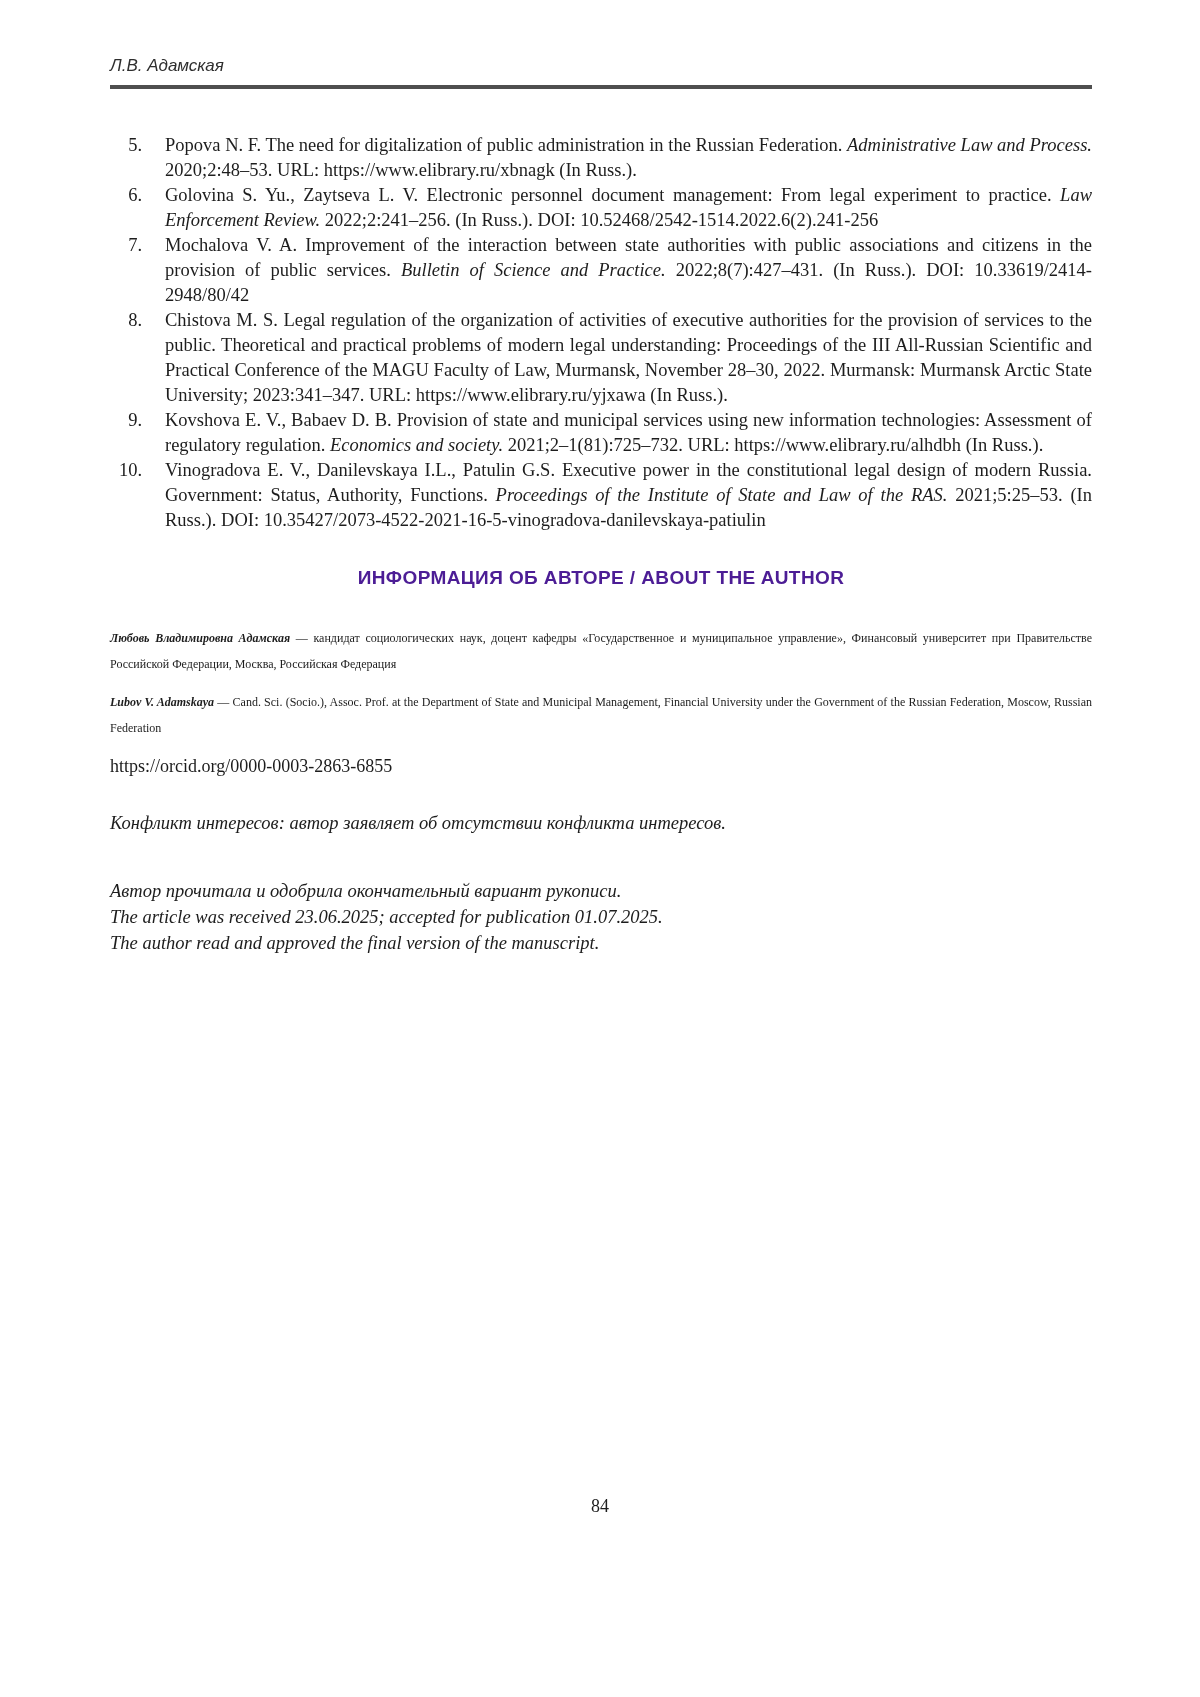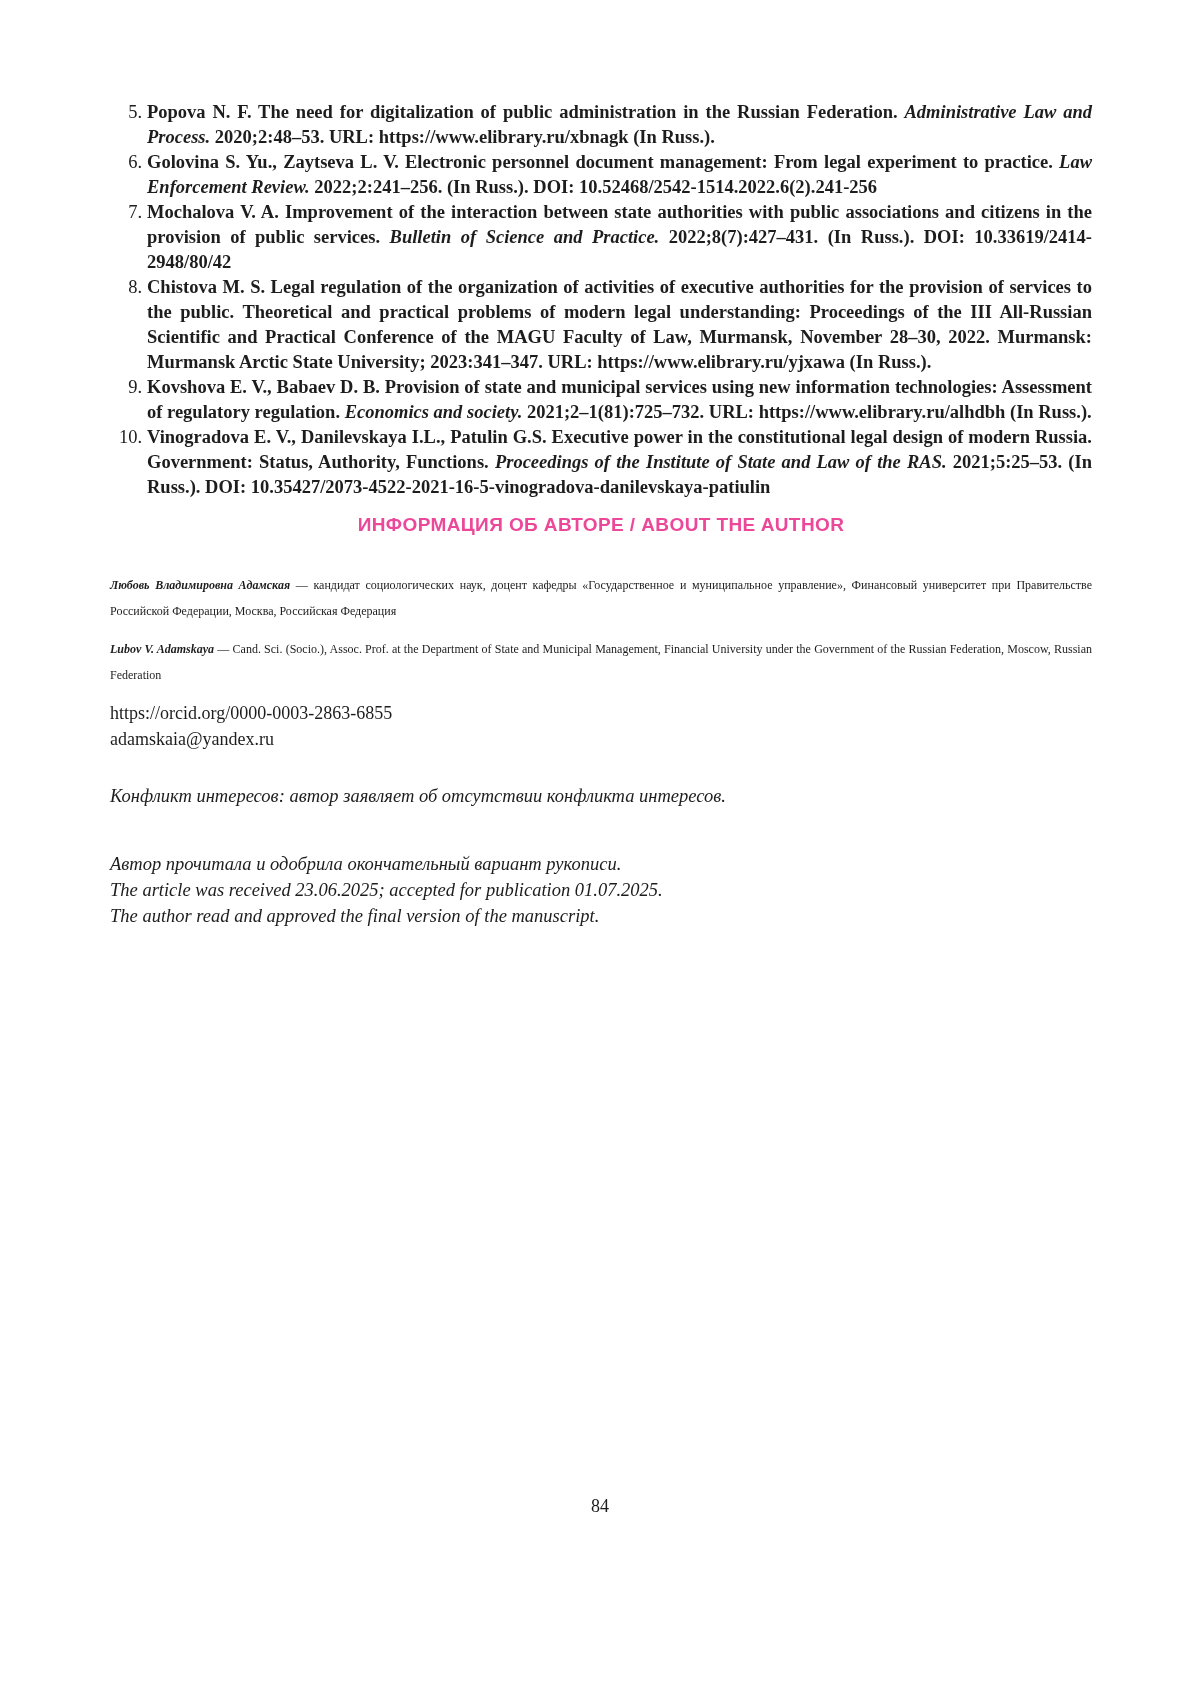--- a/index.html
+++ b/index.html
@@ -40,32 +40,31 @@
     font-size: 18.5px;
     line-height: 25px;
   }
   .ref-num {
     flex: 0 0 32px;
     width: 32px;
     text-align: right;
   }
   .ref-body {
     flex: 1;
-    margin-left: 5px;
+    margin-left: 23px;
     text-align: justify;
-    font-weight: bold;
   }
   .section-heading {
-    margin-top: 14px;
+    margin-top: 34px;
     text-align: center;
     font-family: "Liberation Sans", sans-serif;
     font-weight: bold;
     font-size: 19px;
     letter-spacing: 0.4px;
-    color: #ec4899;
+    color: #4c1d95;
   }
   .author-block {
     margin-top: 36px;
     font-size: 12px;
     line-height: 26px;
     text-align: justify;
   }
   .author-name {
     font-weight: bold;
     font-style: italic;
@@ -95,20 +94,24 @@
     font-size: 18px;
     color: #1d1d1d;
   }
 </style>
 </head>
 <body>
 
 <div class="page">
   <div class="content">
 
+    <header>
+      <div class="running-head">Л.В. Адамская</div>
+      <div class="header-rule"></div>
+    </header>
 
     <ol class="references">
       <li class="ref">
         <span class="ref-num">5.</span>
         <span class="ref-body"><span>Popova N. F. The need for digitalization of public administration in the Russian Federation. </span><em>Administrative Law and Process.</em><span> 2020;2:48–53. URL: https://www.elibrary.ru/xbnagk (In Russ.).</span></span>
       </li>
       <li class="ref">
         <span class="ref-num">6.</span>
         <span class="ref-body"><span>Golovina S. Yu., Zaytseva L. V. Electronic personnel document management: From legal experiment to practice. </span><em>Law Enforcement Review.</em><span> 2022;2:241–256. (In Russ.). DOI: 10.52468/2542-1514.2022.6(2).241-256</span></span>
       </li>
@@ -129,21 +132,20 @@
         <span class="ref-body"><span>Vinogradova E. V., Danilevskaya I.L., Patulin G.S. Executive power in the constitutional legal design of modern Russia. Government: Status, Authority, Functions. </span><em>Proceedings of the Institute of State and Law of the RAS.</em><span> 2021;5:25–53. (In Russ.). DOI: 10.35427/2073-4522-2021-16-5-vinogradova-danilevskaya-patiulin</span></span>
       </li>
     </ol>
 
     <h2 class="section-heading">ИНФОРМАЦИЯ ОБ АВТОРЕ / ABOUT THE AUTHOR</h2>
 
     <section>
       <p class="author-block"><span class="author-name">Любовь Владимировна Адамская</span><span> — кандидат социологических наук, доцент кафедры «Государственное и муниципальное управление», Финансовый университет при Правительстве Российской Федерации, Москва, Российская Федерация</span></p>
       <p class="author-block" style="margin-top:0;"><span class="author-name">Lubov V. Adamskaya</span><span> — Cand. Sci. (Socio.), Assoc. Prof. at the Department of State and Municipal Management, Financial University under the Government of the Russian Federation, Moscow, Russian Federation</span></p>
       <div class="contact-line">https://orcid.org/0000-0003-2863-6855</div>
-      <div class="contact-line">adamskaia@yandex.ru</div>
     </section>
 
     <section class="conflict-block">
       <div>Конфликт интересов: автор заявляет об отсутствии конфликта интересов.</div>
     </section>
 
     <section class="dates-block">
       <div>Автор прочитала и одобрила окончательный вариант рукописи.</div>
       <div>The article was received 23.06.2025; accepted for publication 01.07.2025.</div>
       <div>The author read and approved the final version of the manuscript.</div>

